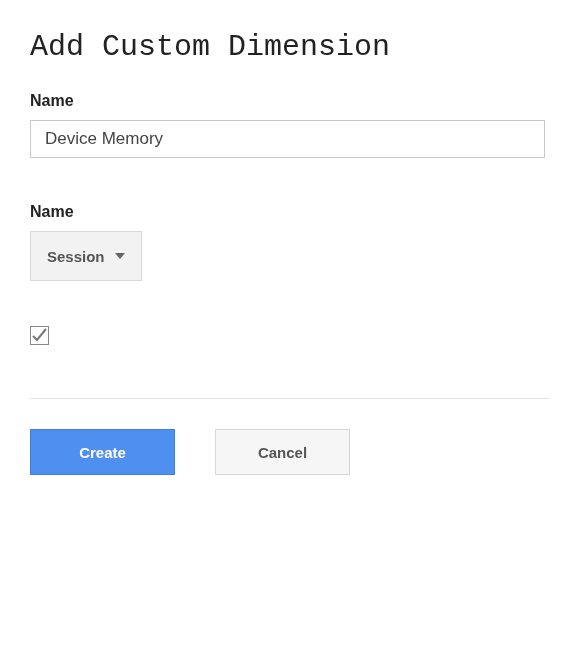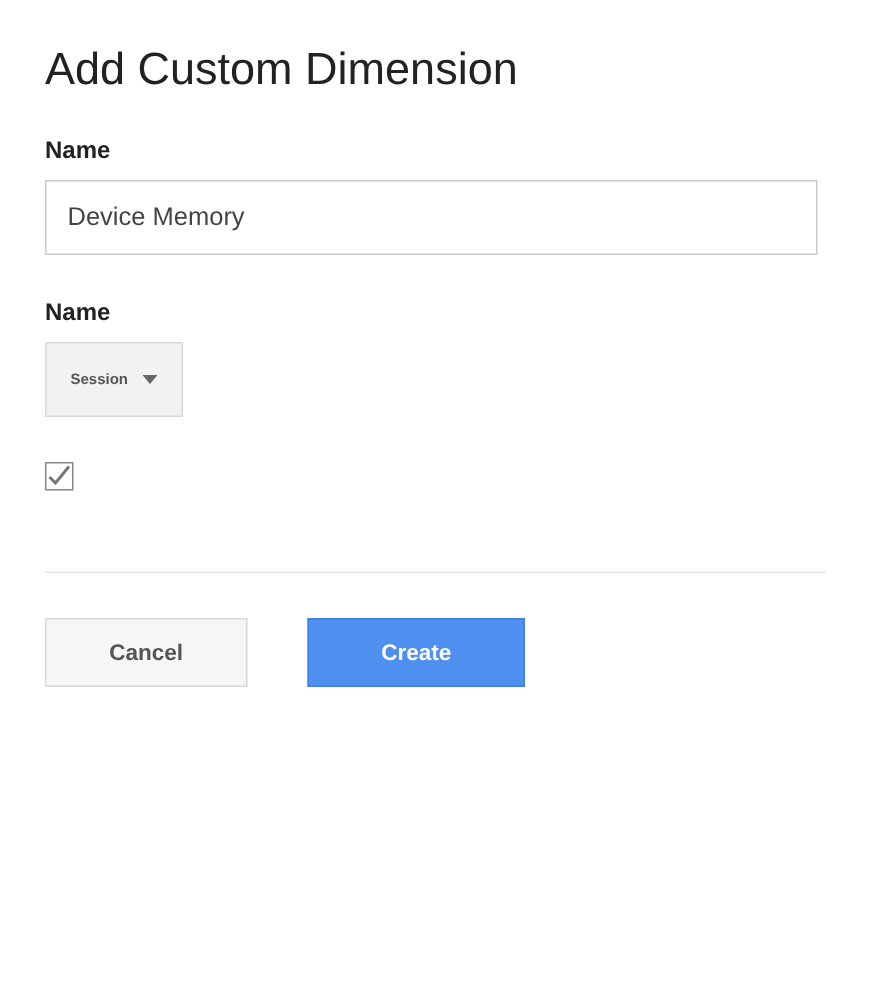--- a/index.html
+++ b/index.html
@@ -11,55 +11,56 @@
       font-family: Arial, "Helvetica Neue", Helvetica, sans-serif;
       background: #fff;
       padding: 30px 30px 30px 30px;
       width: 580px;
     }
     .page-title {
       font-size: 30px;
       font-weight: 400;
       color: #222;
       margin-bottom: 28px;
+      font-family: Liberation Mono, monospace;
     }
     .field-group {
-      margin-bottom: 30px;
+      margin-bottom: 45px;
     }
     .field-label {
       font-size: 16px;
       font-weight: 700;
       color: #222;
       margin-bottom: 10px;
       display: block;
     }
     .text-input {
       width: 100%;
       max-width: 515px;
-      height: 50px;
+      height: 38px;
       padding: 0 14px;
       font-size: 17px;
       color: #444;
       border: 1px solid #c9c9c9;
       background: #fff;
       outline: none;
       font-family: inherit;
     }
     .dropdown {
       display: inline-flex;
       align-items: center;
       height: 50px;
       padding: 0 16px;
       background: #f2f2f2;
       border: 1px solid #d8d8d8;
       cursor: pointer;
       gap: 10px;
     }
     .dropdown-label {
-      font-size: 10px;
+      font-size: 15px;
       font-weight: 700;
       color: #555;
     }
     .dropdown-caret {
       display: inline-block;
     }
     .dropdown-caret svg {
       display: block;
     }
     .checkbox {
@@ -137,15 +138,15 @@
   <div class="checkbox">
     <svg width="17" height="17" viewBox="0 0 17 17">
       <polyline points="2,9 6,13 15,2" fill="none" stroke="#777" stroke-width="2"></polyline>
     </svg>
   </div>
 </div>
 
 <hr class="divider">
 
 <div class="button-row">
+  <button class="btn btn-primary">Create</button>
   <button class="btn btn-secondary">Cancel</button>
-  <button class="btn btn-primary">Create</button>
 </div>
 
 </body></html>

